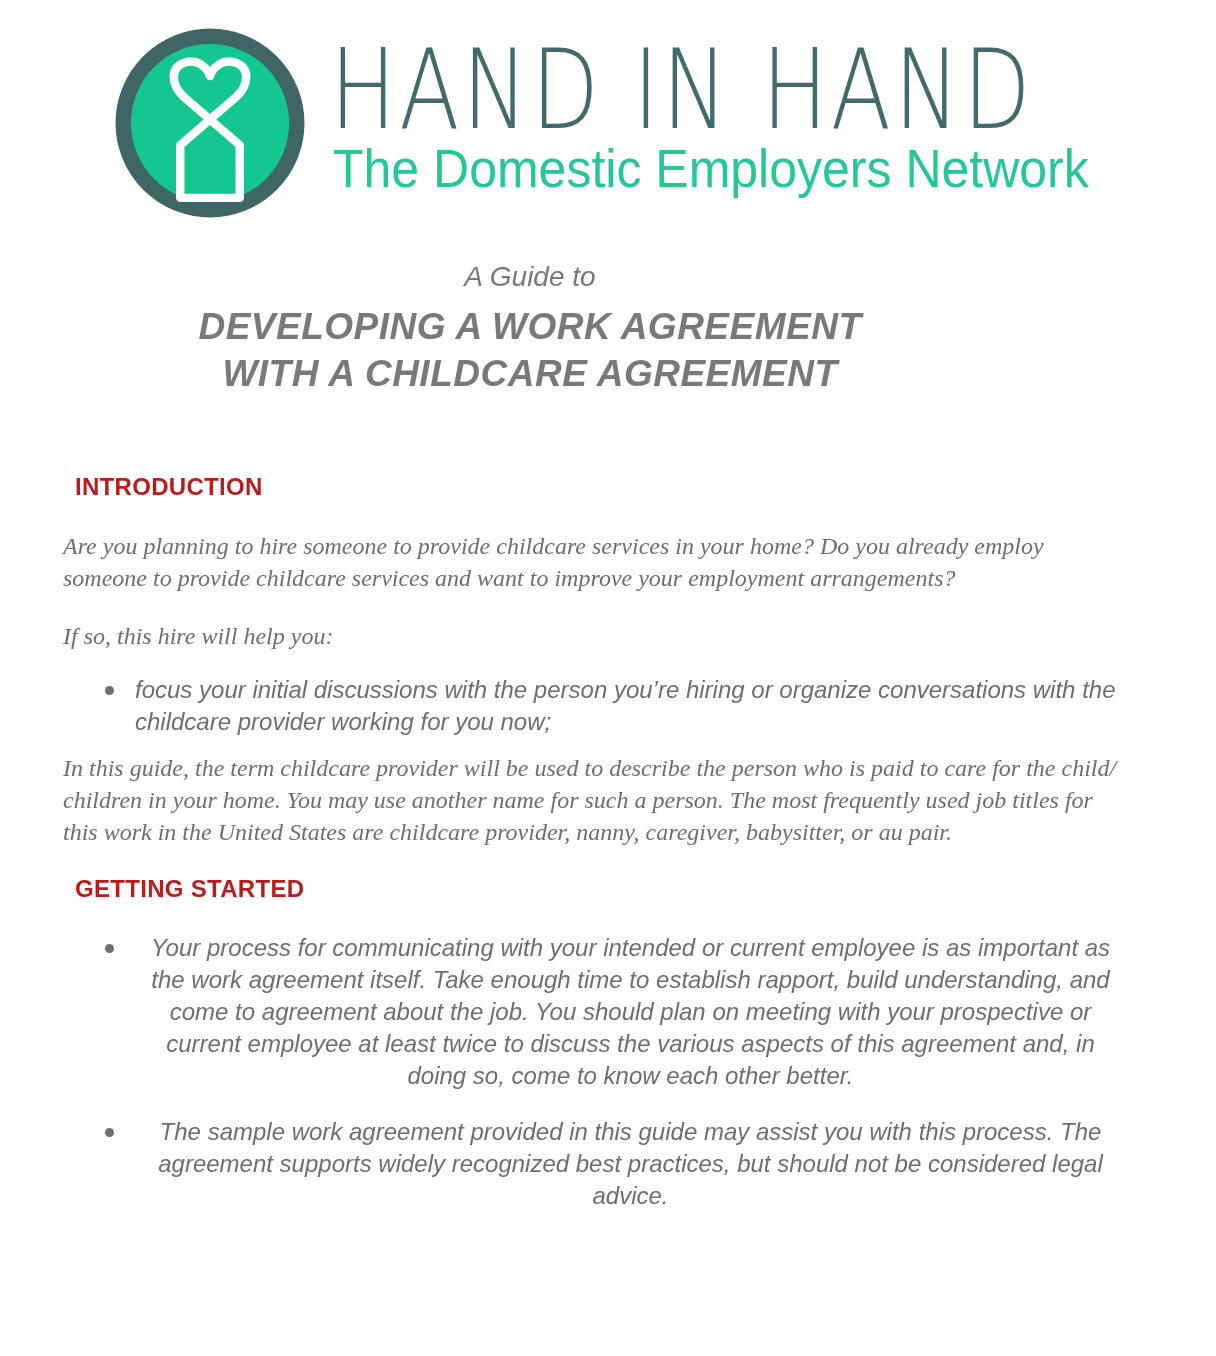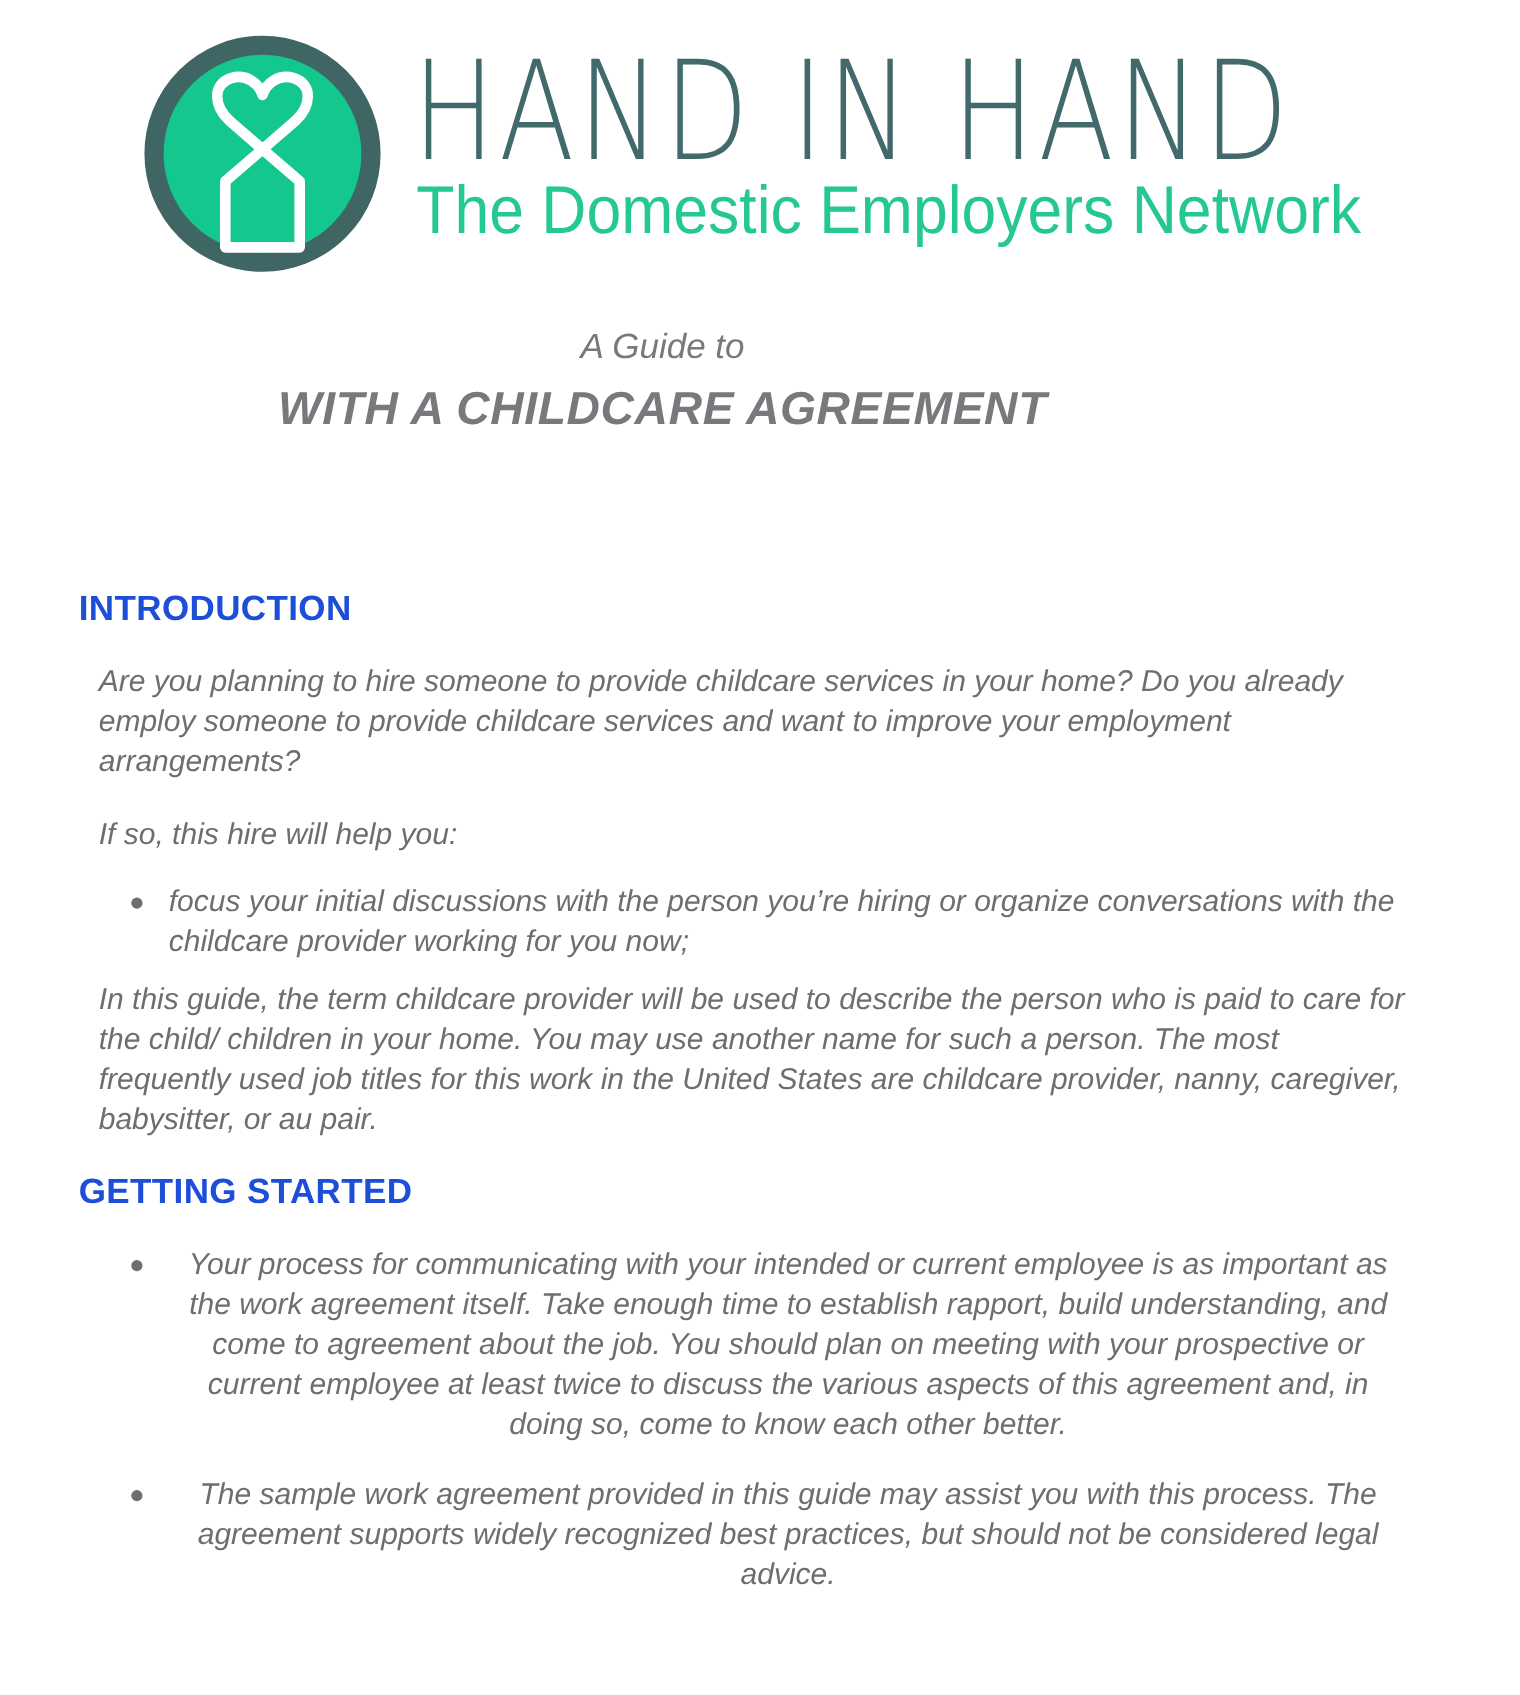--- a/index.html
+++ b/index.html
@@ -78,28 +78,28 @@
     top: 472px;
     width: 1063px;
     font-style: italic;
     color: #6d6e70;
     font-size: 24px;
     line-height: 32px;
   }
   .section-heading {
     font-style: normal;
     font-weight: 700;
-    font-size: 28px;
+    font-size: 24px;
     line-height: 30px;
-    color: #1d4ed8;
-    margin: 0 0 28px 0;
+    color: #b91c1c;
+    margin: 0 0 28px 12px;
     letter-spacing: 0.3px;
   }
   .section-heading.gs { margin-top: 16px; }
-  .para { margin: 0 0 26px 16px; }
+  .para { margin: 0 0 26px 0; font-family: Liberation Serif, serif; }
   .para.tight { margin-bottom: 14px; }
 
   ul.bullets {
     list-style: none;
     margin: 22px 0 12px 0;
     padding: 0;
   }
   ul.bullets li {
     position: relative;
     padding-left: 72px;
@@ -132,20 +132,21 @@
                C29 21 29.5 30 36.5 36.5
                L65.5 61.5 L65.5 89 L34.5 89 Z" fill="none" stroke="#ffffff" stroke-width="4.4" stroke-linejoin="round" stroke-linecap="round"></path>
     </svg>
   </div>
 
   <div class="brand-name">HAND IN HAND</div>
   <div class="brand-tagline">The Domestic Employers Network</div>
 
   <div class="title-block">
     <div class="title-kicker">A Guide to</div>
+    <div class="title-line">DEVELOPING A WORK AGREEMENT</div>
     <div class="title-line">WITH A CHILDCARE AGREEMENT</div>
   </div>
 
   <div class="content">
 
     <h2 class="section-heading">INTRODUCTION</h2>
 
     <p class="para">Are you planning to hire someone to provide childcare services in your home? Do you already employ someone to provide childcare services and want to improve your employment arrangements?</p>
     <p class="para tight">If so, this hire will help you:</p>
 

